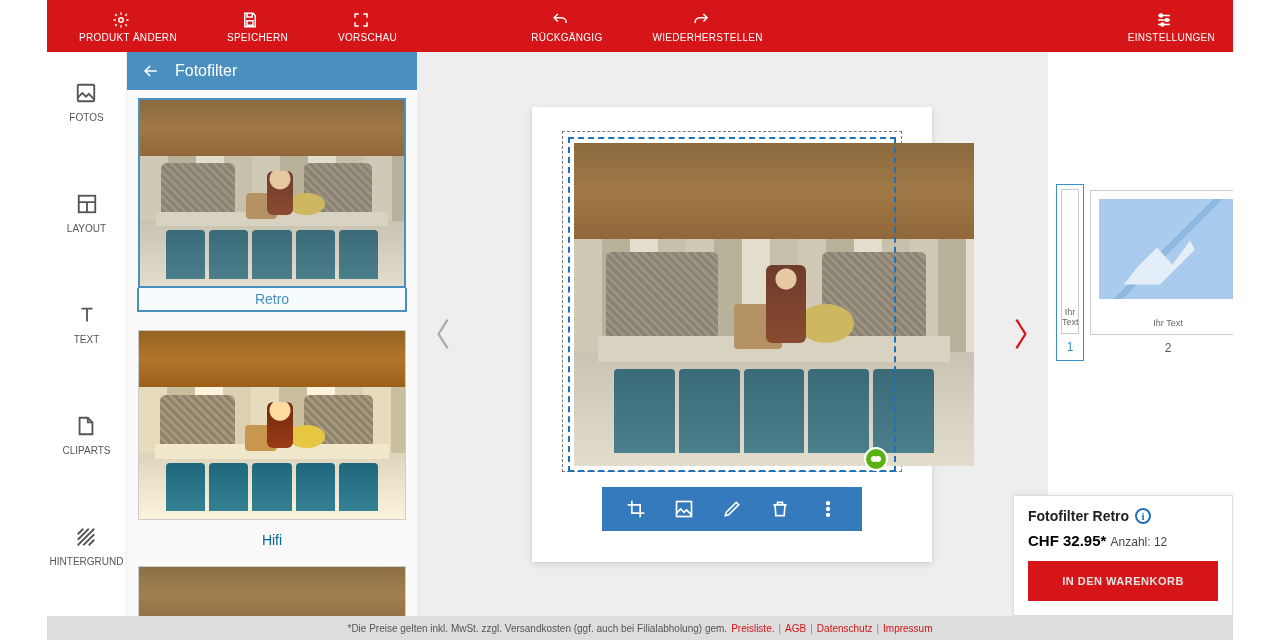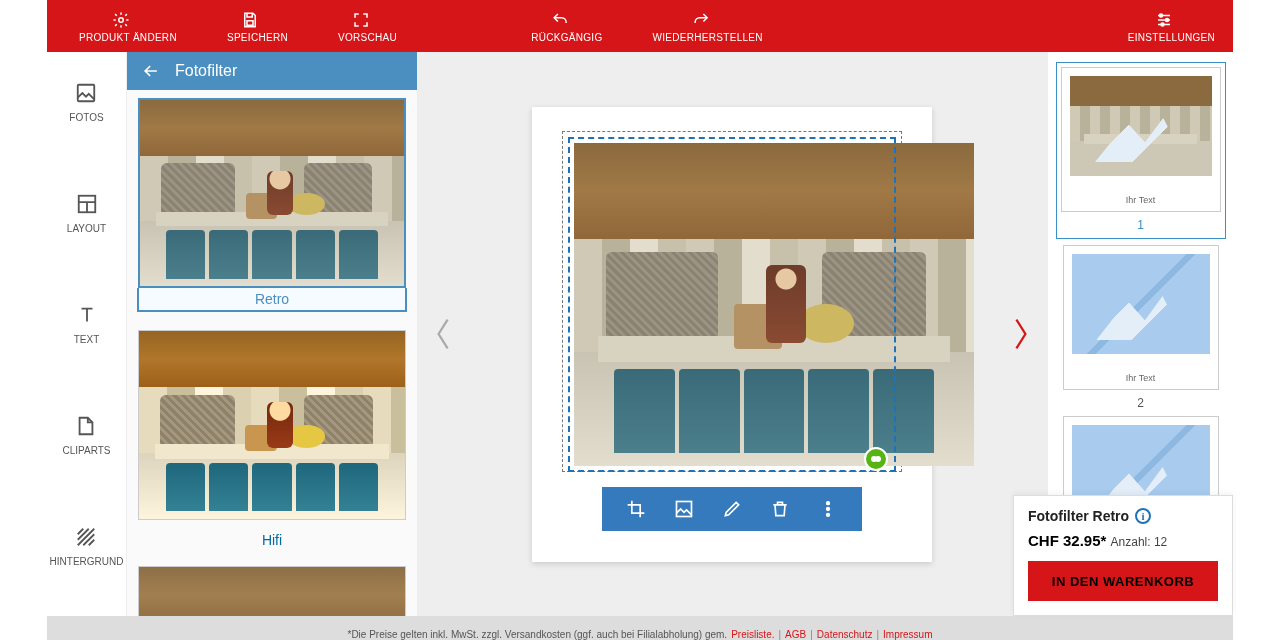--- a/index.html
+++ b/index.html
@@ -59,42 +59,42 @@
   .smiley { position:absolute; right:44px; top:340px; width:24px; height:24px; background:#59b313; border-radius:50%; display:flex; align-items:center; justify-content:center; border:2px solid #fff; z-index:5; }
   .smiley::before, .smiley::after { content:""; position:absolute; width:6px; height:6px; background:#fff; border-radius:50%; top:7px; }
   .smiley::before { left:5px; }
   .smiley::after { right:5px; }
 
   .img-toolbar { position:absolute; left:50%; transform:translateX(-50%); top:380px; height:44px; background:#357abd; display:flex; align-items:center; padding:0 10px; gap:0; }
   .img-toolbar .tbtn { width:48px; height:44px; display:flex; align-items:center; justify-content:center; cursor:pointer; }
   .img-toolbar svg { width:20px; height:20px; stroke:#fff; fill:none; stroke-width:2; }
 
   
-  .thumbs { position:absolute; right:47px; top:52px; width:186px; bottom:8px; background:#fff; display:flex; flex-direction:column; align-items:center; gap:6px; padding:10px 8px 150px 8px; overflow:hidden; border-left:1px solid #eee;}
+  .thumbs { position:absolute; right:47px; top:52px; width:186px; bottom:8px; background:#fff; display:flex; align-items:center; gap:6px; padding:10px 8px 150px 8px; overflow:hidden; border-left:1px solid #eee;}
   .thumb { width:156px; display:flex; flex-direction:column; align-items:center; gap:6px; }
   .thumb-frame { width:156px; height:145px; background:#fff; border:1px solid #ccc; padding:8px 8px 26px 8px; position:relative; }
   .thumbs .thumb.sel { width:170px; padding:4px 4px 6px 4px; border:1px solid #3a8fc7; }
   .thumbs .thumb.sel .thumb-frame { width:100%; }
   .thumb-frame .ph { width:100%; height:100px; background:linear-gradient(135deg,#a9cbed 0 48%, #8cb8e2 48% 52%, #a9cbed 52% 100%); position:relative; }
   .thumb-frame .ph::after { content:""; position:absolute; left:18%; right:18%; bottom:14%; height:44%; background:linear-gradient(135deg,transparent 0 30%,#e4eef8 30% 60%, transparent 60% 100%); clip-path:polygon(0 100%,35% 10%,55% 55%,75% 0,100% 100%); }
   .thumb-frame .ph.scene-thumb { background:none; }
   .thumb-frame .caption { position:absolute; left:0; right:0; bottom:6px; text-align:center; font-size:9px; color:#666;}
   .thumb-num { font-size:12px; color:#555; }
   .thumb.sel .thumb-num { color:#3a8fc7; }
 
   
   .cart { position:absolute; right:47px; bottom:24px; width:220px; background:#fff; border:1px solid #ddd; padding:12px 14px 14px 14px; box-shadow:0 -2px 6px rgba(0,0,0,0.05); z-index:5; }
   .cart-title { font-size:14px; font-weight:bold; color:#222; display:flex; align-items:center; gap:6px; }
   .cart-title .info { width:16px; height:16px; border:2px solid #1f72b8; color:#1f72b8; border-radius:50%; font-size:11px; display:flex; align-items:center; justify-content:center; font-family:serif; font-weight:bold;}
   .cart-price { margin-top:8px; font-size:15px; font-weight:bold; }
   .cart-price .qty { font-size:12px; font-weight:normal; color:#444; margin-left:0;}
-  .cart-btn { margin-top:12px; width:100%; height:40px; background:#d61518; color:#000000; border:none; font-size:13px; font-weight:bold; letter-spacing:0.5px; cursor:pointer;text-align:center; }
-
-  
-  .legal { position:absolute; left:47px; right:47px; bottom:0; height:24px; background:#ddd; font-size:10px; color:#555; display:flex; align-items:flex-end; justify-content:center; gap:4px; }
+  .cart-btn { margin-top:12px; width:100%; height:40px; background:#d61518; color:#e5e5e5; border:none; font-size:11px; font-weight:bold; letter-spacing:0.5px; cursor:pointer;text-align:center; }
+
+  
+  .legal { position:absolute; left:47px; right:47px; bottom:0; height:24px; background:#ddd; font-size:10px; color:#555; display:flex; align-items:center; justify-content:center; gap:4px; }
   .legal a { color:#d61518; text-decoration:none; cursor:pointer; }
   .legal .pipe { color:#888; }
 
   
   .scene-mini { position:relative; width:100%; height:100%; }
   .scene-mini .ceiling { position:absolute; left:0; top:0; right:0; height:30%; background:#8b6a3f; }
   .scene-mini .wall { position:absolute; left:0; top:30%; right:0; height:35%; background:repeating-linear-gradient(90deg,#d0c9b5 0 10px,#b9b29b 10px 20px); }
   .scene-mini .floor { position:absolute; left:0; top:65%; right:0; bottom:0; background:#cdc7b6; }
   .scene-mini .bar { position:absolute; left:10%; right:10%; top:58%; height:10%; background:#d8d2c1;}
 </style>

